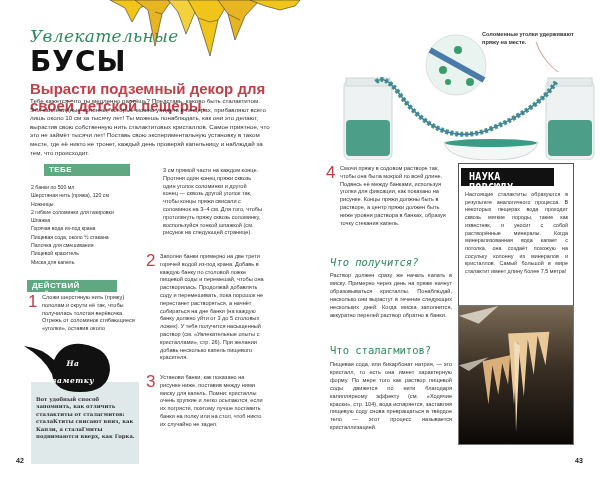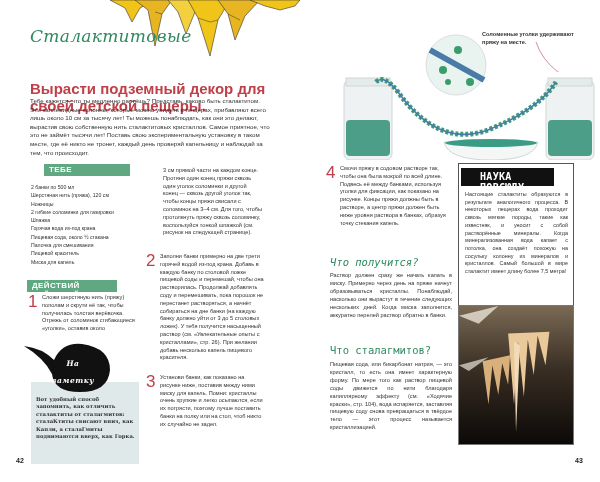--- a/index.html
+++ b/index.html
@@ -47,39 +47,40 @@
   .step4 { left: 326px; top: 165px; width: 130px; }
   .step4 .step-text { width: 110px; }
   .subhead { position: absolute; font-family: "DejaVu Sans Mono", monospace; font-size: 10.5px; color: #2f8a5f; }
   .sub1 { left: 330px; top: 256px; font-style: italic; }
   .sub2 { left: 330px; top: 344px; }
   .body-text { position: absolute; left: 330px; width: 122px; font-size: 5.6px; line-height: 7.9px; color: #333; text-align: justify; }
   .bt1 { top: 272px; }
   .bt2 { top: 361px; }
 
   .science-box { position: absolute; left: 458px; top: 163px; width: 116px; height: 148px; border: 1px solid #555; background: #fff; }
-  .science-head { position: absolute; left: 461px; top: 168px; width: 93px; height: 18px; background: #111; color: #fff; font-family: "DejaVu Sans Mono", monospace; font-weight: bold; font-size: 10px; padding: 3px 19px; letter-spacing: 0.3px; }
+  .science-head { position: absolute; left: 461px; top: 168px; width: 93px; height: 18px; background: #111; color: #fff; font-family: "DejaVu Sans Mono", monospace; font-weight: bold; font-size: 10px; padding: 3px 8px; letter-spacing: 0.3px; }
   .science-text { position: absolute; left: 465px; top: 191px; width: 103px; font-size: 5.4px; line-height: 7.7px; color: #333; text-align: justify; }
   .cave-photo { position: absolute; left: 458px; top: 305px; width: 116px; height: 140px; border: 1px solid #777; }
 </style>
 </head>
 <body>
 
 <div class="page left">
   <svg class="stalactites" viewBox="0 0 200 62">
     <path d="M10,0 L25,8 L32,22 L40,8 L55,0 Z" fill="#f0c419" stroke="#333" stroke-width="0.6"></path>
     <path d="M35,0 L48,10 L55,46 L62,14 L72,0 Z" fill="#e6b521" stroke="#333" stroke-width="0.6"></path>
     <path d="M68,0 L78,12 L86,34 L95,12 L108,0 Z" fill="#f4d03f" stroke="#333" stroke-width="0.6"></path>
     <path d="M88,0 L98,18 L110,56 L118,20 L130,0 Z" fill="#f0c419" stroke="#333" stroke-width="0.6"></path>
     <path d="M118,0 L128,14 L135,40 L145,16 L160,0 Z" fill="#e6b521" stroke="#333" stroke-width="0.6"></path>
     <path d="M150,0 L165,6 L180,10 L195,6 L200,0 Z" fill="#f0c419" stroke="#333" stroke-width="0.6"></path>
     <path d="M55,12 L62,14 M98,18 L110,22 L118,20 M128,14 L140,20" stroke="#333" stroke-width="0.5" fill="none"></path>
   </svg>
 
-  <div class="title-script">Сталактитовые</div>
+  <div class="title-script">Увлекательные</div>
+  <div class="title-main">БУСЫ</div>
   <div class="subtitle">Вырасти подземный декор для своей детской пещеры.</div>
   <div class="intro">Тебе кажется, что ты медленно растёшь? Представь, каково быть сталактитом. Эти каплевидные колонны, которые можно увидеть в пещерах, прибавляют всего лишь около 10 см за тысячу лет! Ты можешь понаблюдать, как они это делают, вырастив свою собственную нить сталактитовых кристаллов. Самое приятное, что это не займёт тысячи лет! Поставь свою экспериментальную установку в таком месте, где её никто не тронет, каждый день проверяй капельницу и наблюдай за тем, что происходит.</div>
 
   <div class="section-head sh-need">ТЕБЕ ПОНАДОБИТСЯ:</div>
   <ul class="need-list">
     <li>2 банки по 500 мл</li>
     <li>Шерстяная нить (пряжа), 120 см</li>
     <li>Ножницы</li>
     <li>2 гибкие соломинки для газировки</li>
     <li>Шпажка</li>

